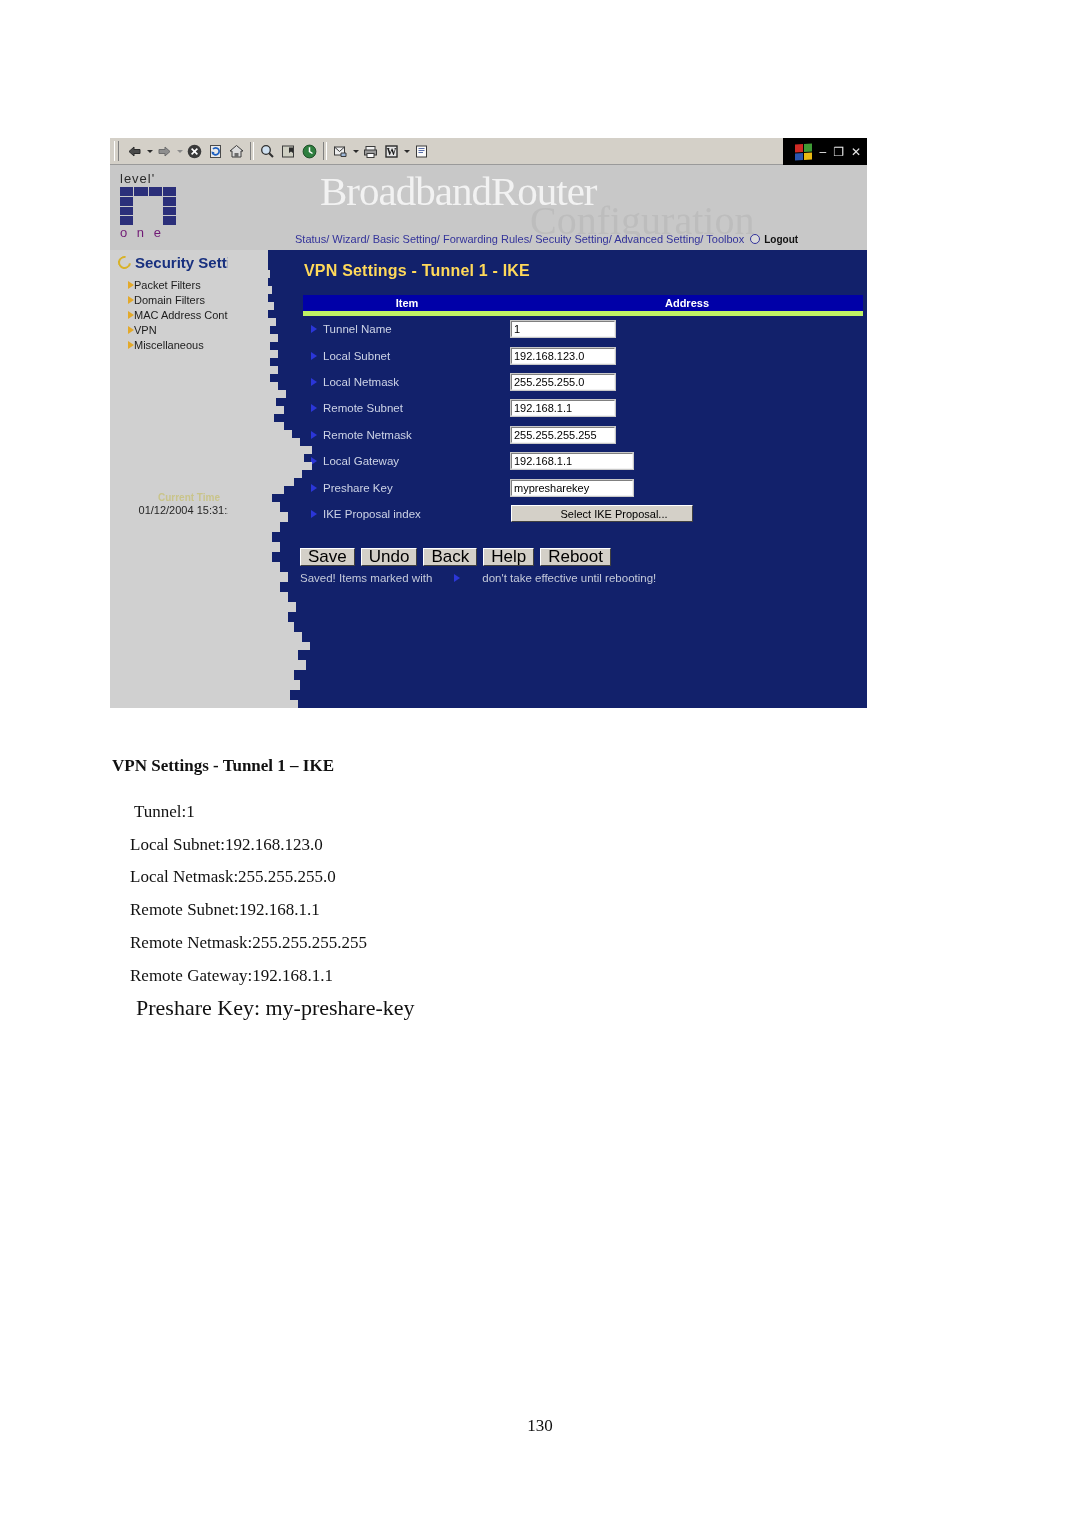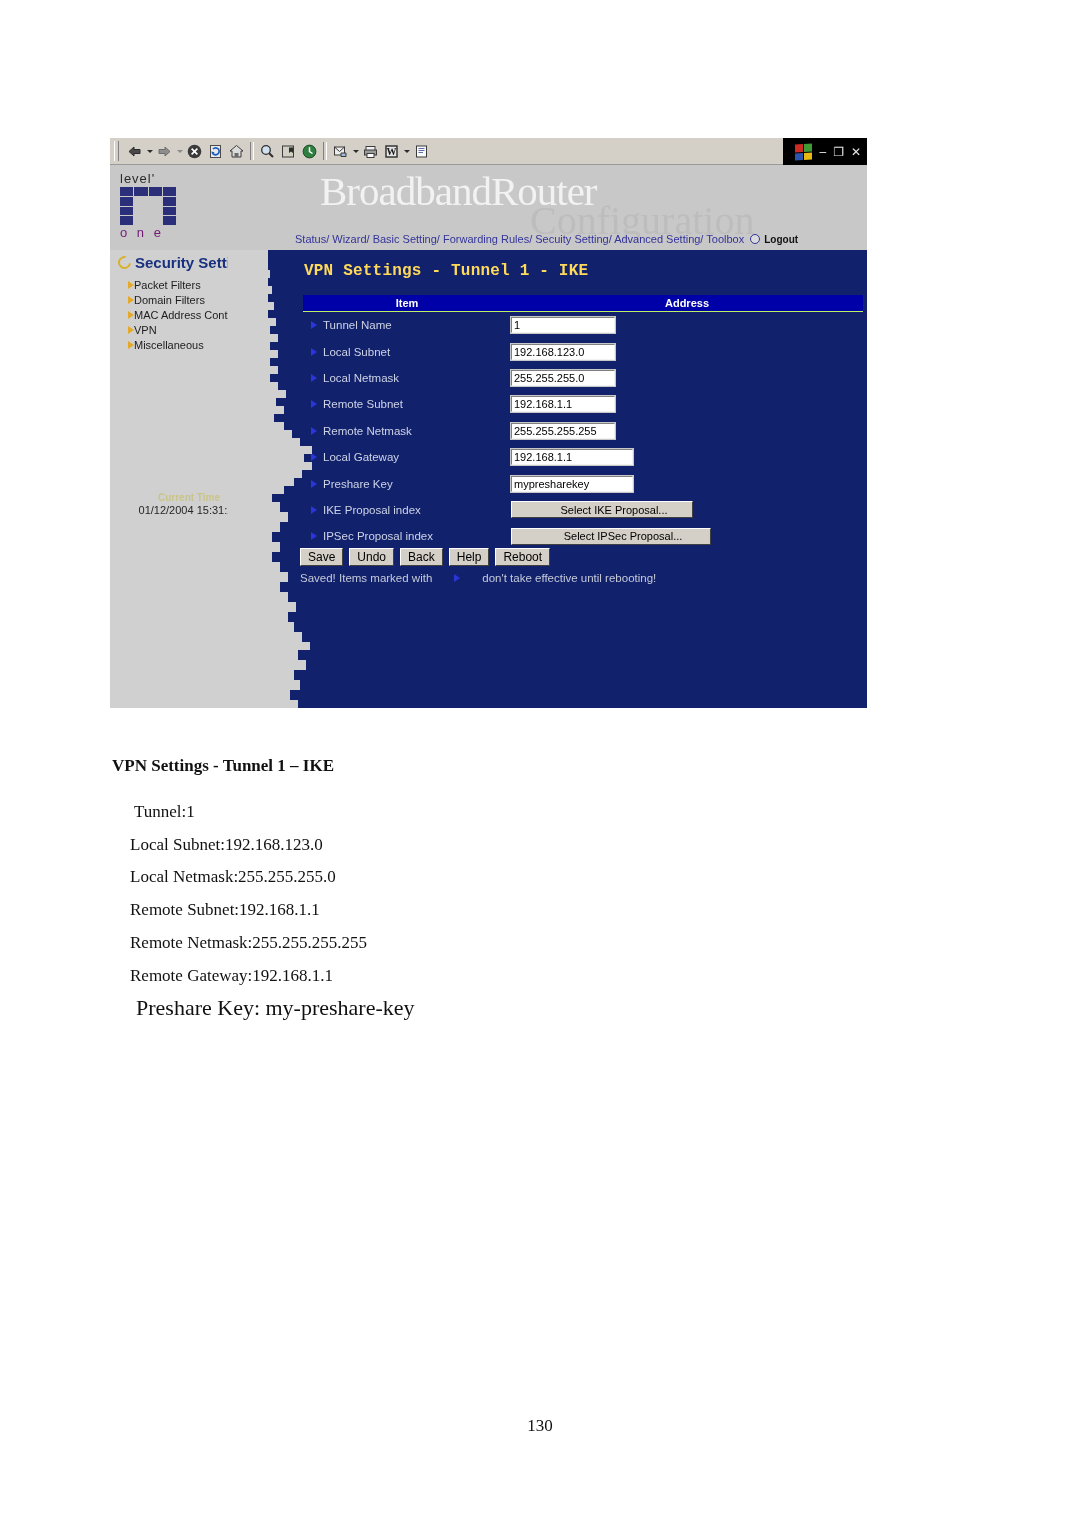--- a/index.html
+++ b/index.html
@@ -275,36 +275,36 @@
 
   
   .panel {
     position: absolute;
     left: 160px; top: 0;
     right: 0; bottom: 0;
   }
   .panel-title {
     position: absolute;
     left: 34px; top: 12px;
-    font-family: Liberation Mono, monospace;
+    font-family: Liberation Sans, sans-serif;
     font-size: 16px;
     font-weight: bold;
     color: #ffd95a;
     letter-spacing: 0.2px;
   }
   .tbl {
     position: absolute;
     left: 33px; top: 45px;
     width: 560px;
   }
   .tbl-head {
     display: flex;
     height: 16px;
     background: #0000a8;
-    border-bottom: 1px solid #bef264;
+    border-bottom: 5px solid #bef264;
   }
   .th {
     font-family: "Liberation Sans", sans-serif;
     font-size: 11px;
     font-weight: bold;
     color: #ffffff;
     display: flex;
     align-items: center;
     justify-content: center;
   }
@@ -385,21 +385,21 @@
   .abtn {
     min-width: 40px;
     height: 18px;
     padding: 0 7px;
     background: #d4d0c8;
     border-top: 1px solid #ffffff;
     border-left: 1px solid #ffffff;
     border-right: 1px solid #404040;
     border-bottom: 1px solid #404040;
     font-family: "Liberation Sans", sans-serif;
-    font-size: 12px;
+    font-size: 17px;
     color: #000;
     display: flex;
     align-items: center;
     justify-content: center;
     box-sizing: border-box;
   }
   .note {
     position: absolute;
     left: 30px; top: 322px;
     display: flex;
@@ -720,29 +720,20 @@
         <div class="row">
           <div class="row-label">
             <span class="rtri"></span>
             <span>IKE Proposal index</span>
           </div>
           <div class="row-ctl">
             <div class="gbtn w-prop">Select IKE Proposal...</div>
           </div>
         </div>
 
-        <div class="row">
-          <div class="row-label">
-            <span class="rtri"></span>
-            <span>IPSec Proposal index</span>
-          </div>
-          <div class="row-ctl">
-            <div class="gbtn w-prop2">Select IPSec Proposal...</div>
-          </div>
-        </div>
       </div>
 
       <div class="btnrow">
         <div class="abtn">Save</div>
         <div class="abtn">Undo</div>
         <div class="abtn">Back</div>
         <div class="abtn">Help</div>
         <div class="abtn">Reboot</div>
       </div>
 

